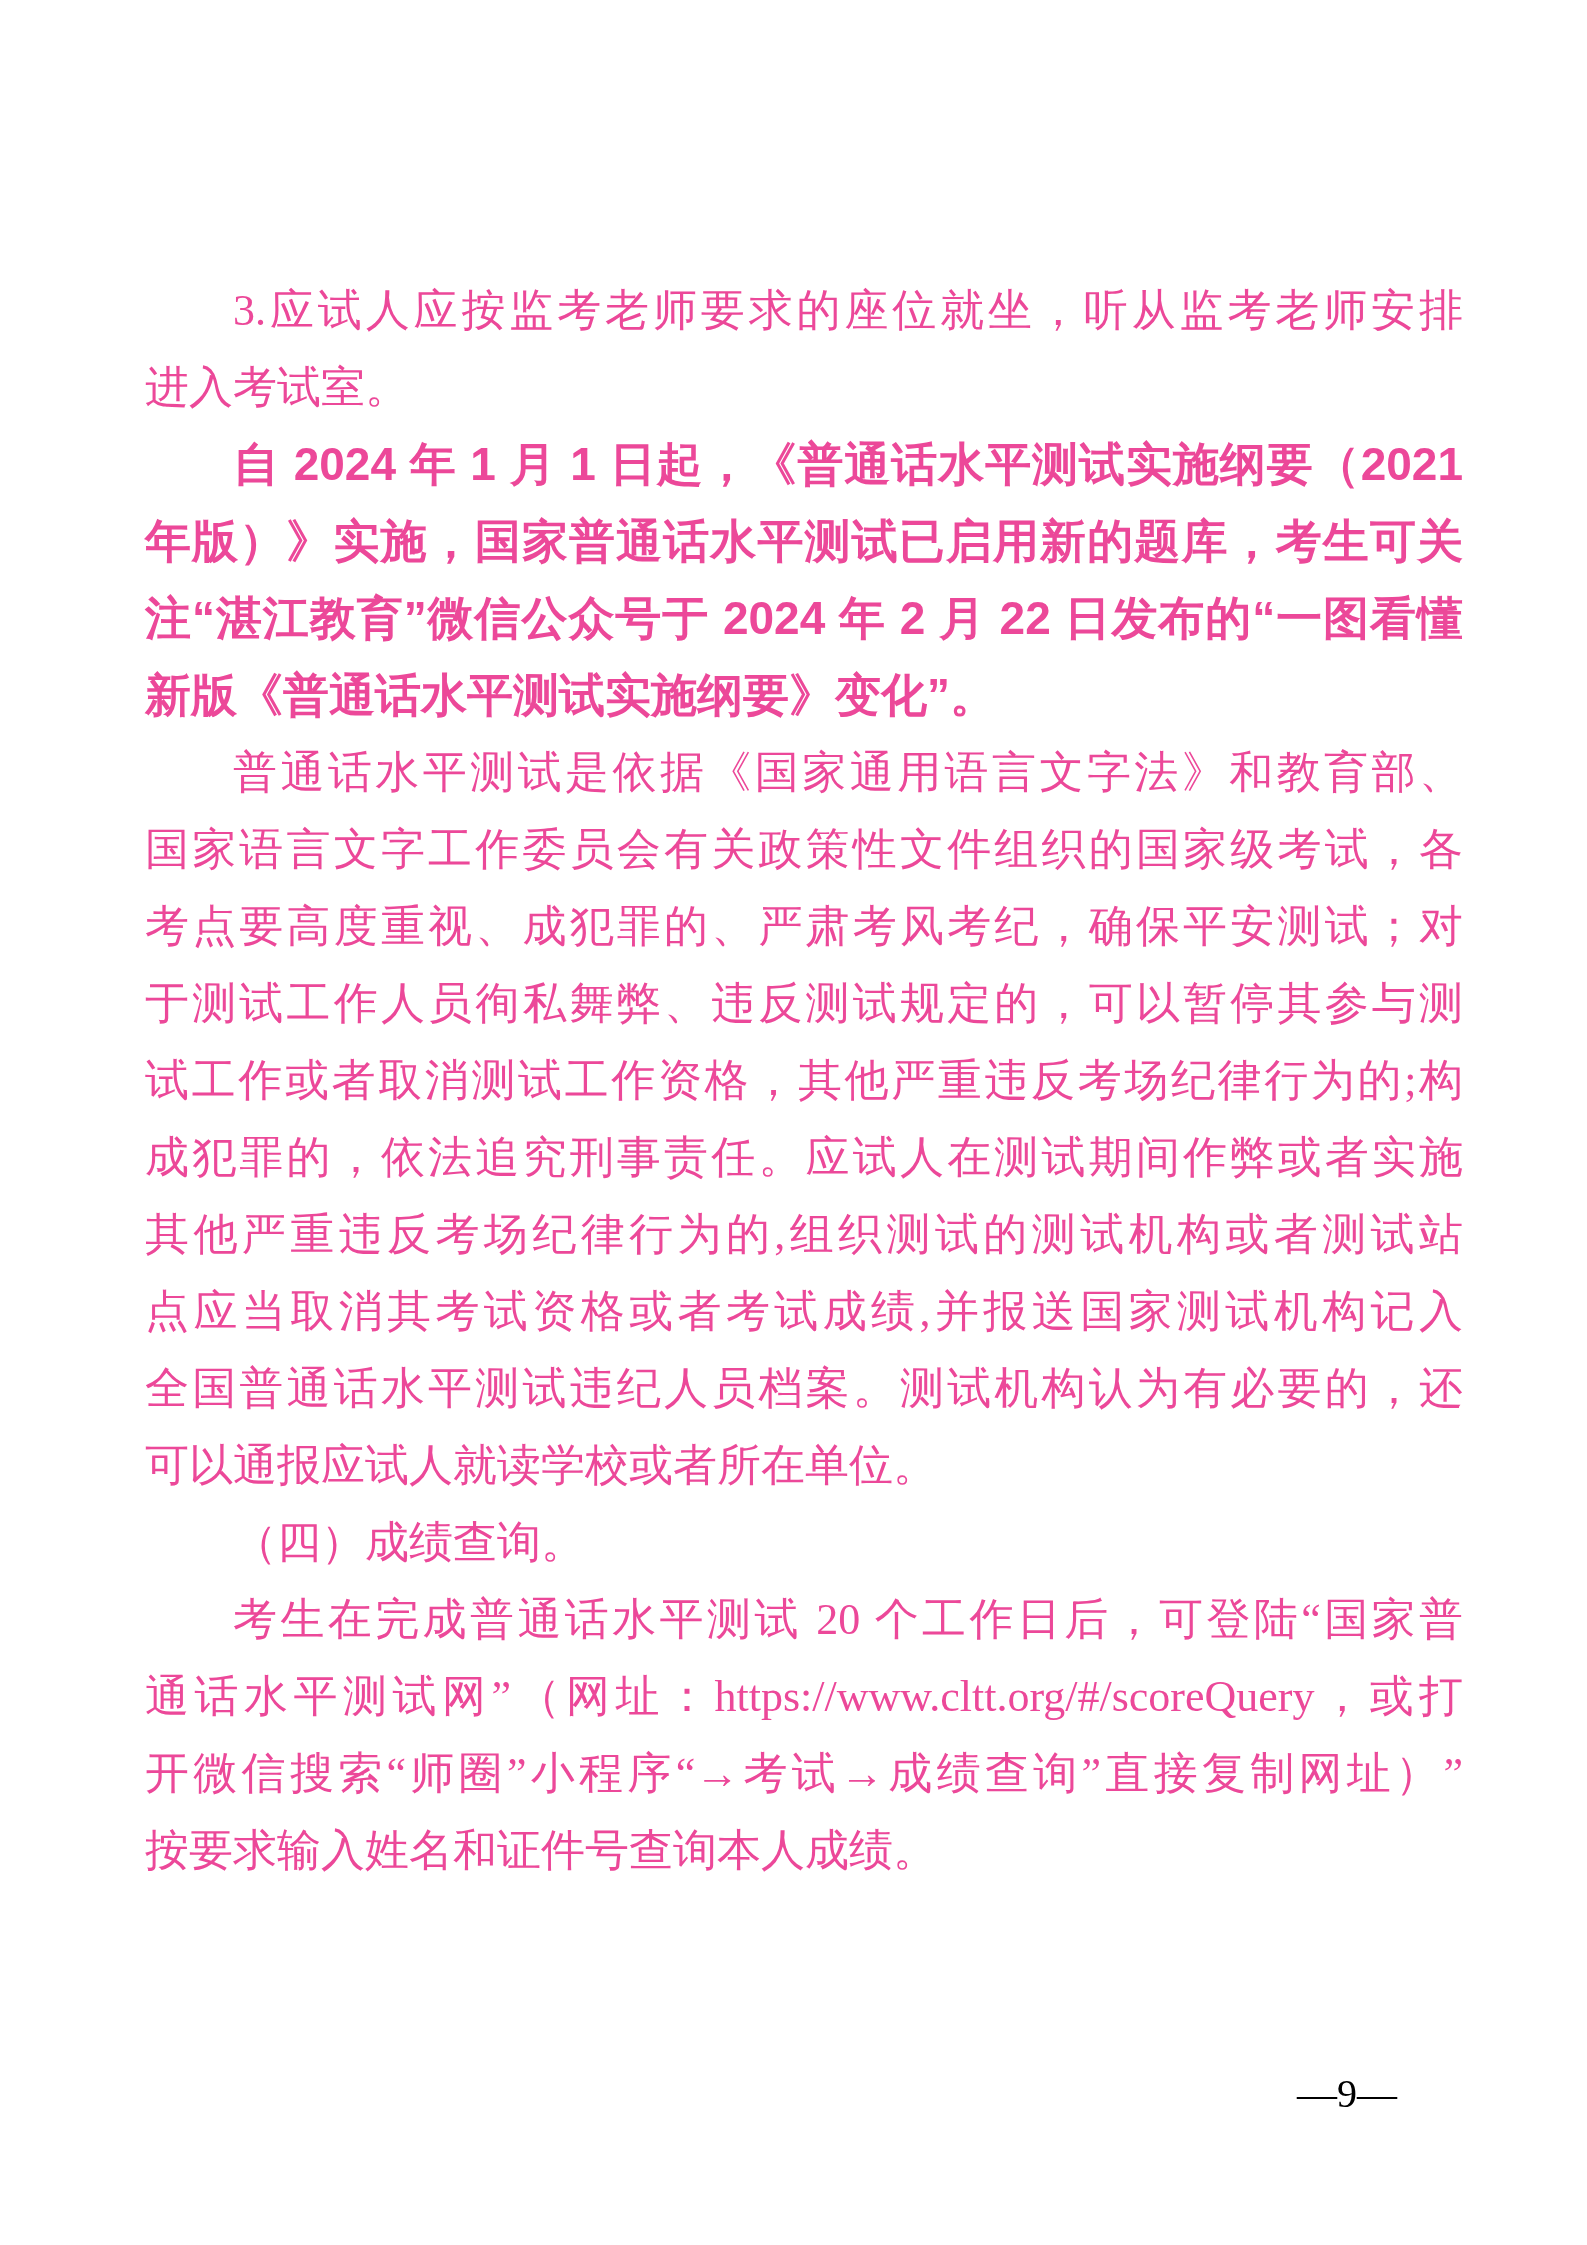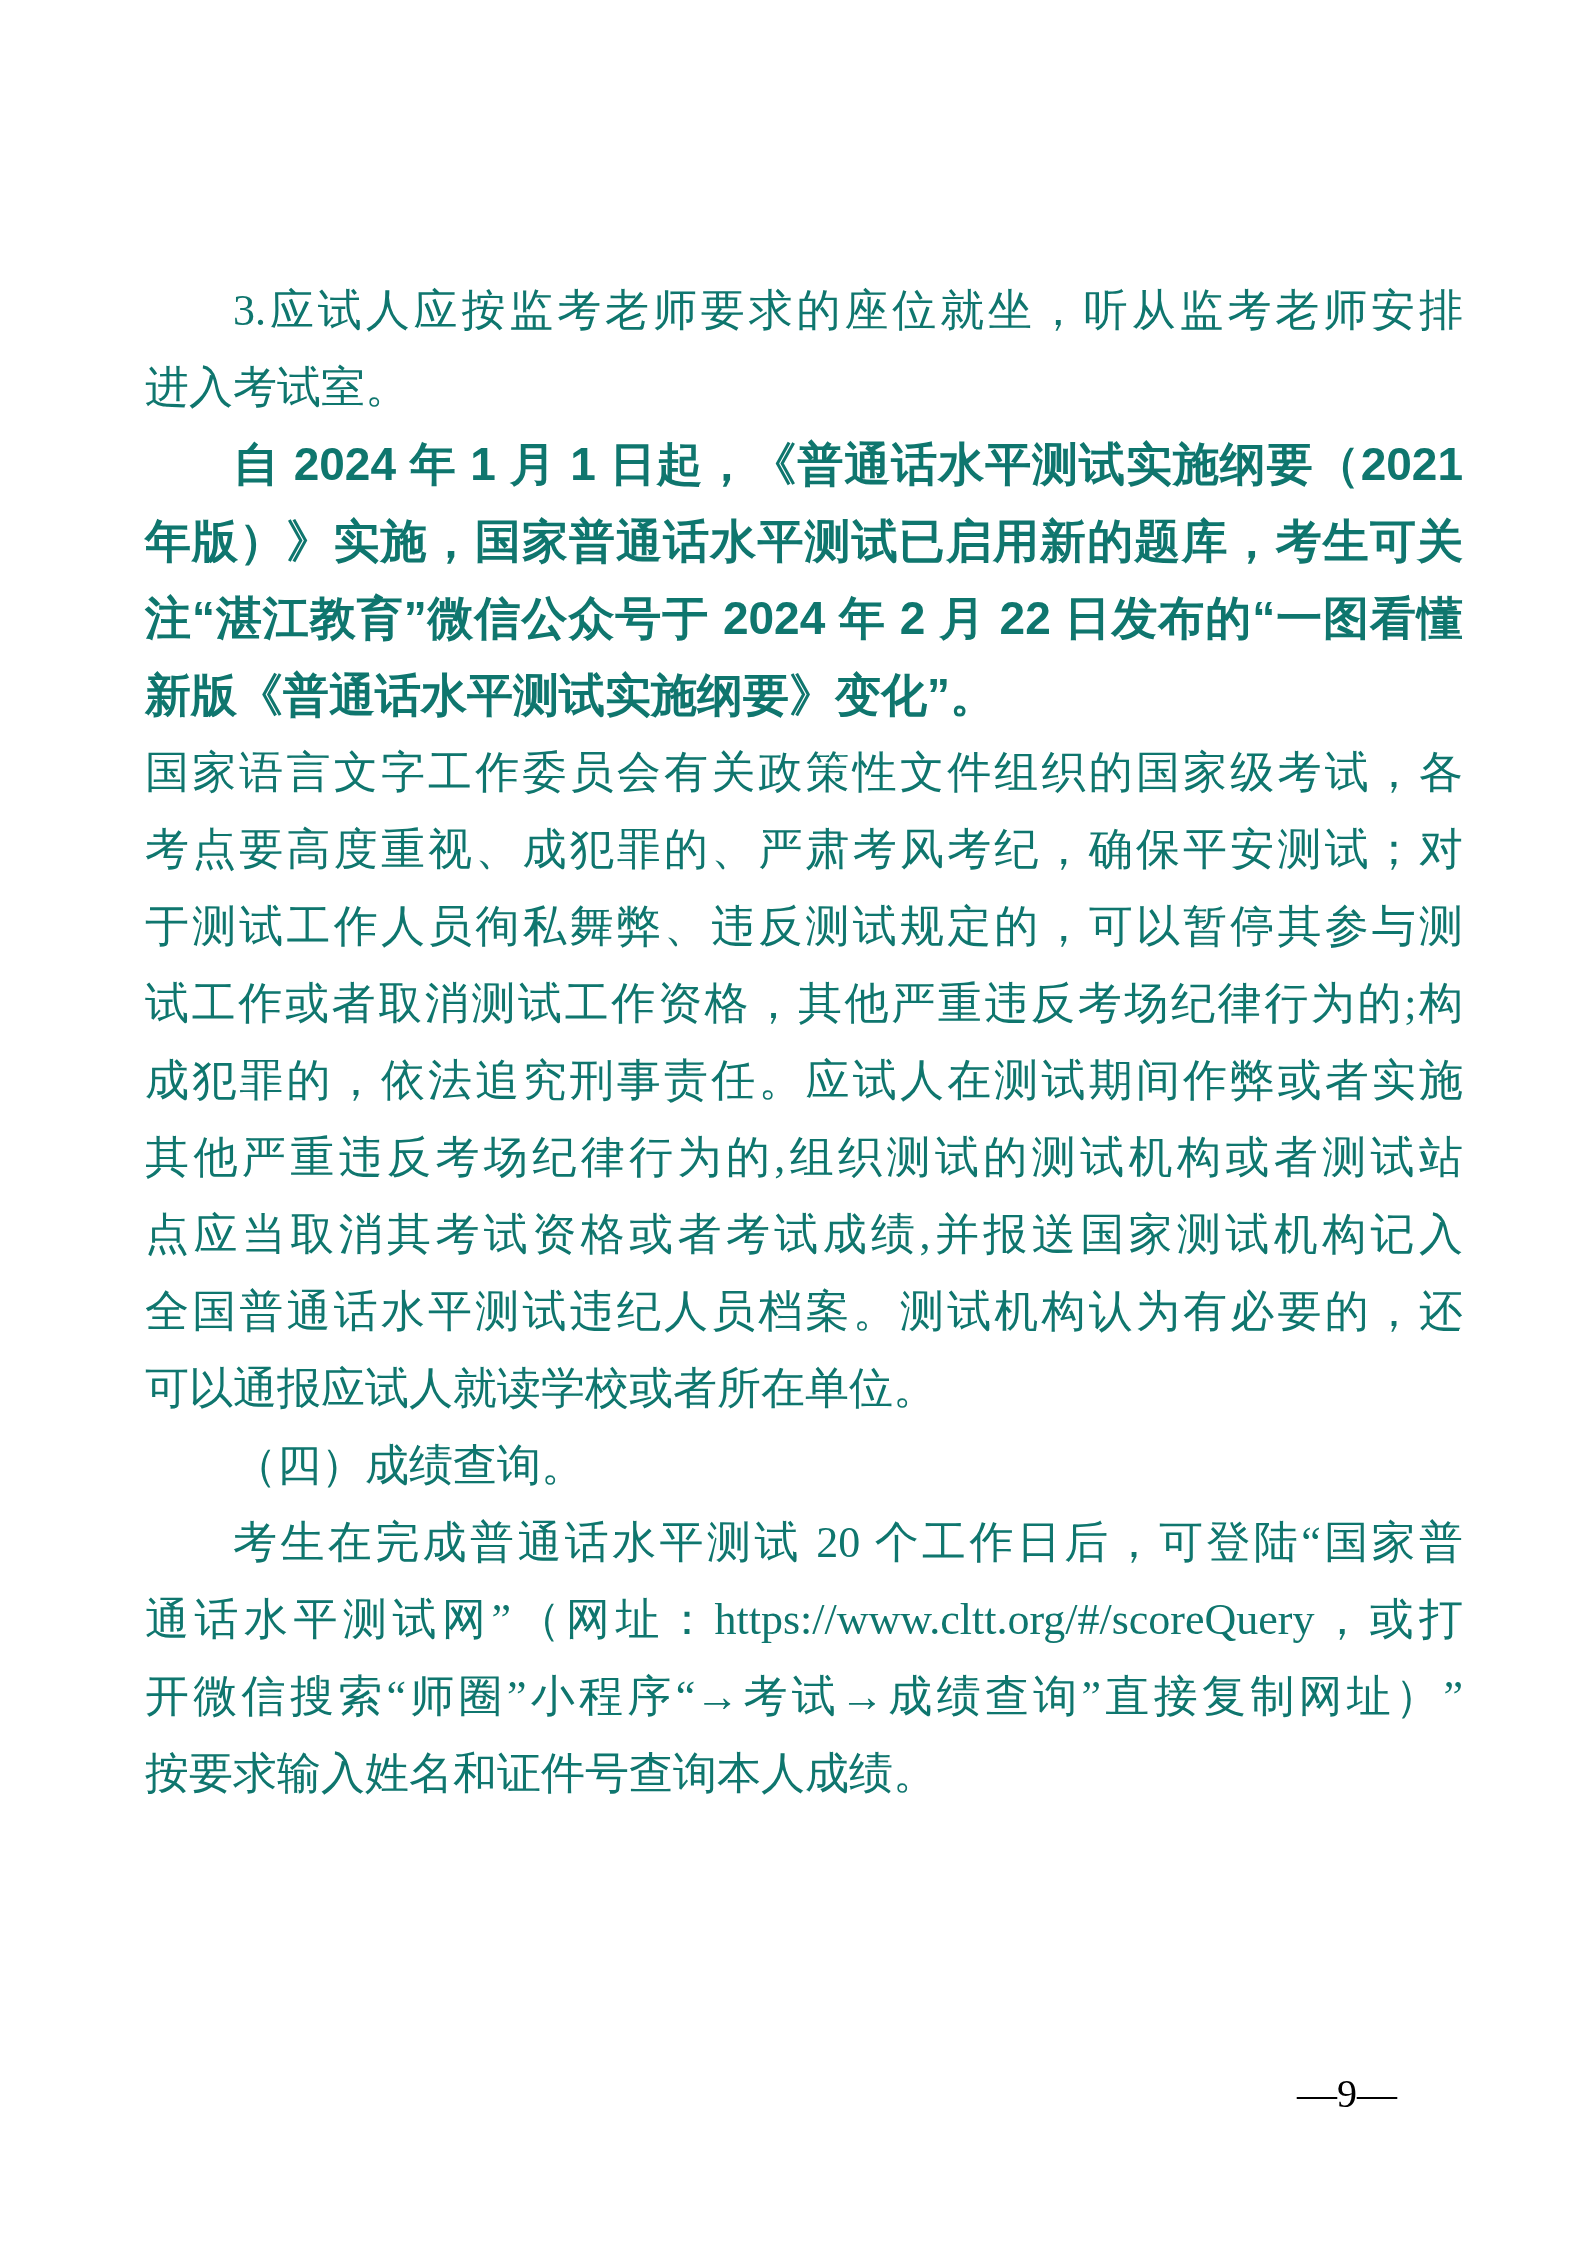--- a/index.html
+++ b/index.html
@@ -21,21 +21,21 @@
     top: 272px;
     left: 145px;
     width: 1318px;
   }
   .line {
     display: block;
     height: 77px;
     line-height: 77px;
     font-size: 44px;
     letter-spacing: 0px;
-    color: #0f766e;
+    color: #ec4899;
     font-family: "Liberation Serif", serif;
   }
   .line.justify {
     text-align: justify;
     text-align-last: justify;
   }
   .line.indent {
     padding-left: 88px;
   }
   .line.bold {
@@ -57,20 +57,21 @@
 <body>
 
 <div class="page">
   <div class="doc-body">
       <div class="line body justify indent">3.应试人应按监考老师要求的座位就坐，听从监考老师安排</div>
       <div class="line body">进入考试室。</div>
       <div class="line bold justify indent">自 2024 年 1 月 1 日起，《普通话水平测试实施纲要（2021</div>
       <div class="line bold justify">年版）》实施，国家普通话水平测试已启用新的题库，考生可关</div>
       <div class="line bold justify">注“湛江教育”微信公众号于 2024 年 2 月 22 日发布的“一图看懂</div>
       <div class="line bold">新版《普通话水平测试实施纲要》变化”。</div>
+      <div class="line body justify indent">普通话水平测试是依据《国家通用语言文字法》和教育部、</div>
       <div class="line body justify">国家语言文字工作委员会有关政策性文件组织的国家级考试，各</div>
       <div class="line body justify">考点要高度重视、成犯罪的、严肃考风考纪，确保平安测试；对</div>
       <div class="line body justify">于测试工作人员徇私舞弊、违反测试规定的，可以暂停其参与测</div>
       <div class="line body justify">试工作或者取消测试工作资格，其他严重违反考场纪律行为的;构</div>
       <div class="line body justify">成犯罪的，依法追究刑事责任。应试人在测试期间作弊或者实施</div>
       <div class="line body justify">其他严重违反考场纪律行为的,组织测试的测试机构或者测试站</div>
       <div class="line body justify">点应当取消其考试资格或者考试成绩,并报送国家测试机构记入</div>
       <div class="line body justify">全国普通话水平测试违纪人员档案。测试机构认为有必要的，还</div>
       <div class="line body">可以通报应试人就读学校或者所在单位。</div>
       <div class="line body indent">（四）成绩查询。</div>

